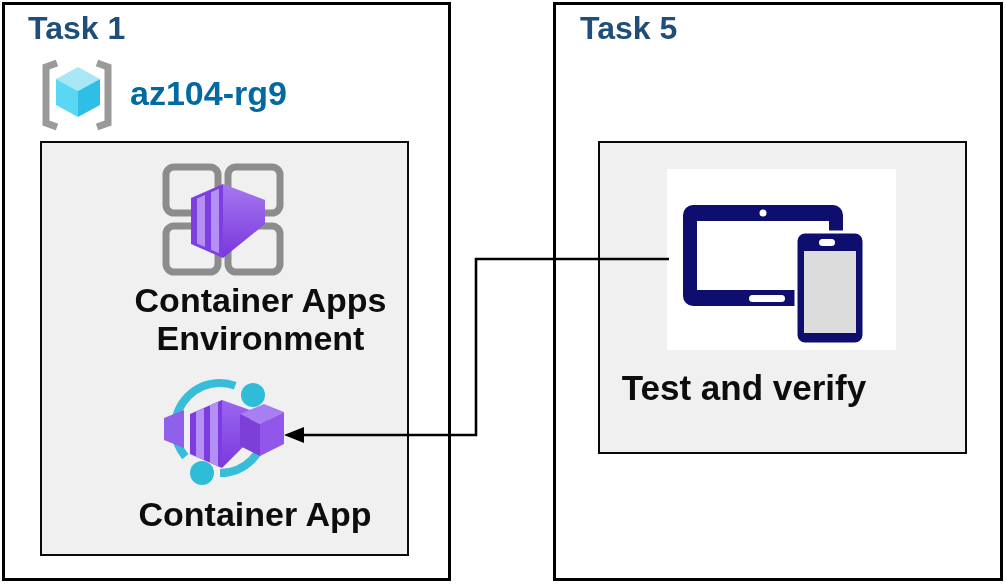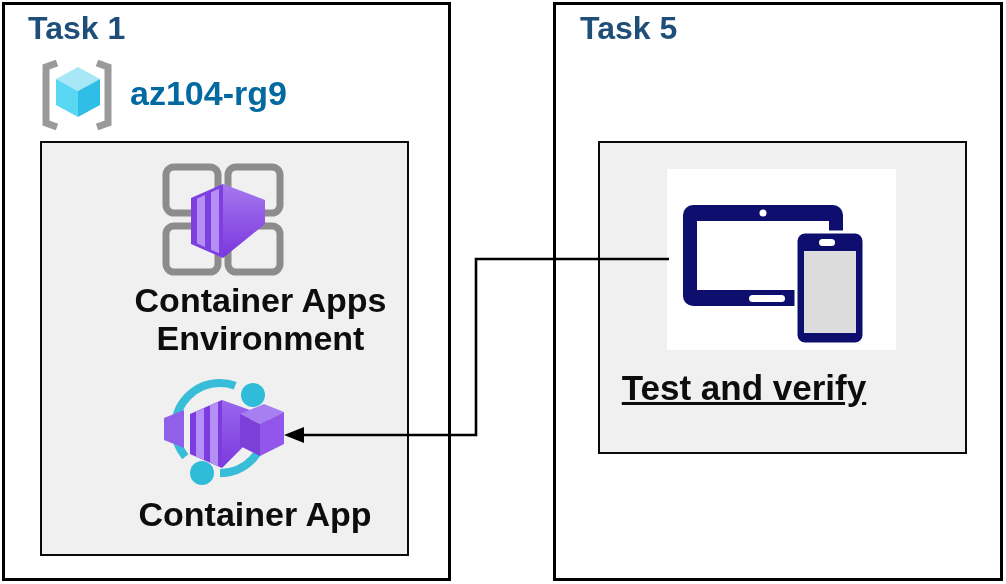--- a/index.html
+++ b/index.html
@@ -32,21 +32,21 @@
   .rg-label {
     position:absolute; left:130px; top:74px;
     font-size:34px; font-weight:700; color:#0369a1;
   }
   .node-label {
     position:absolute; text-align:center;
     font-size:34px; font-weight:700; color:#0d0d0d; line-height:38px;
   }
   #env-label { left:36px; top:281px; width:369px;margin-left:40px; }
   #app-label { left:40px; top:495px; width:430px; }
-  #verify-label { left:598px; top:369px; width:292px; font-size:35px;text-decoration:underline; }
+  #verify-label { left:598px; top:369px; width:292px; font-size:35px; }
 
   #device-panel {
     position:absolute; left:667px; top:169px; width:229px; height:181px;
     background:#ffffff;
   }
   #connector-layer {
     position:absolute; left:0; top:0; width:1006px; height:584px;
     pointer-events:none; z-index:10;
   }
 </style>

